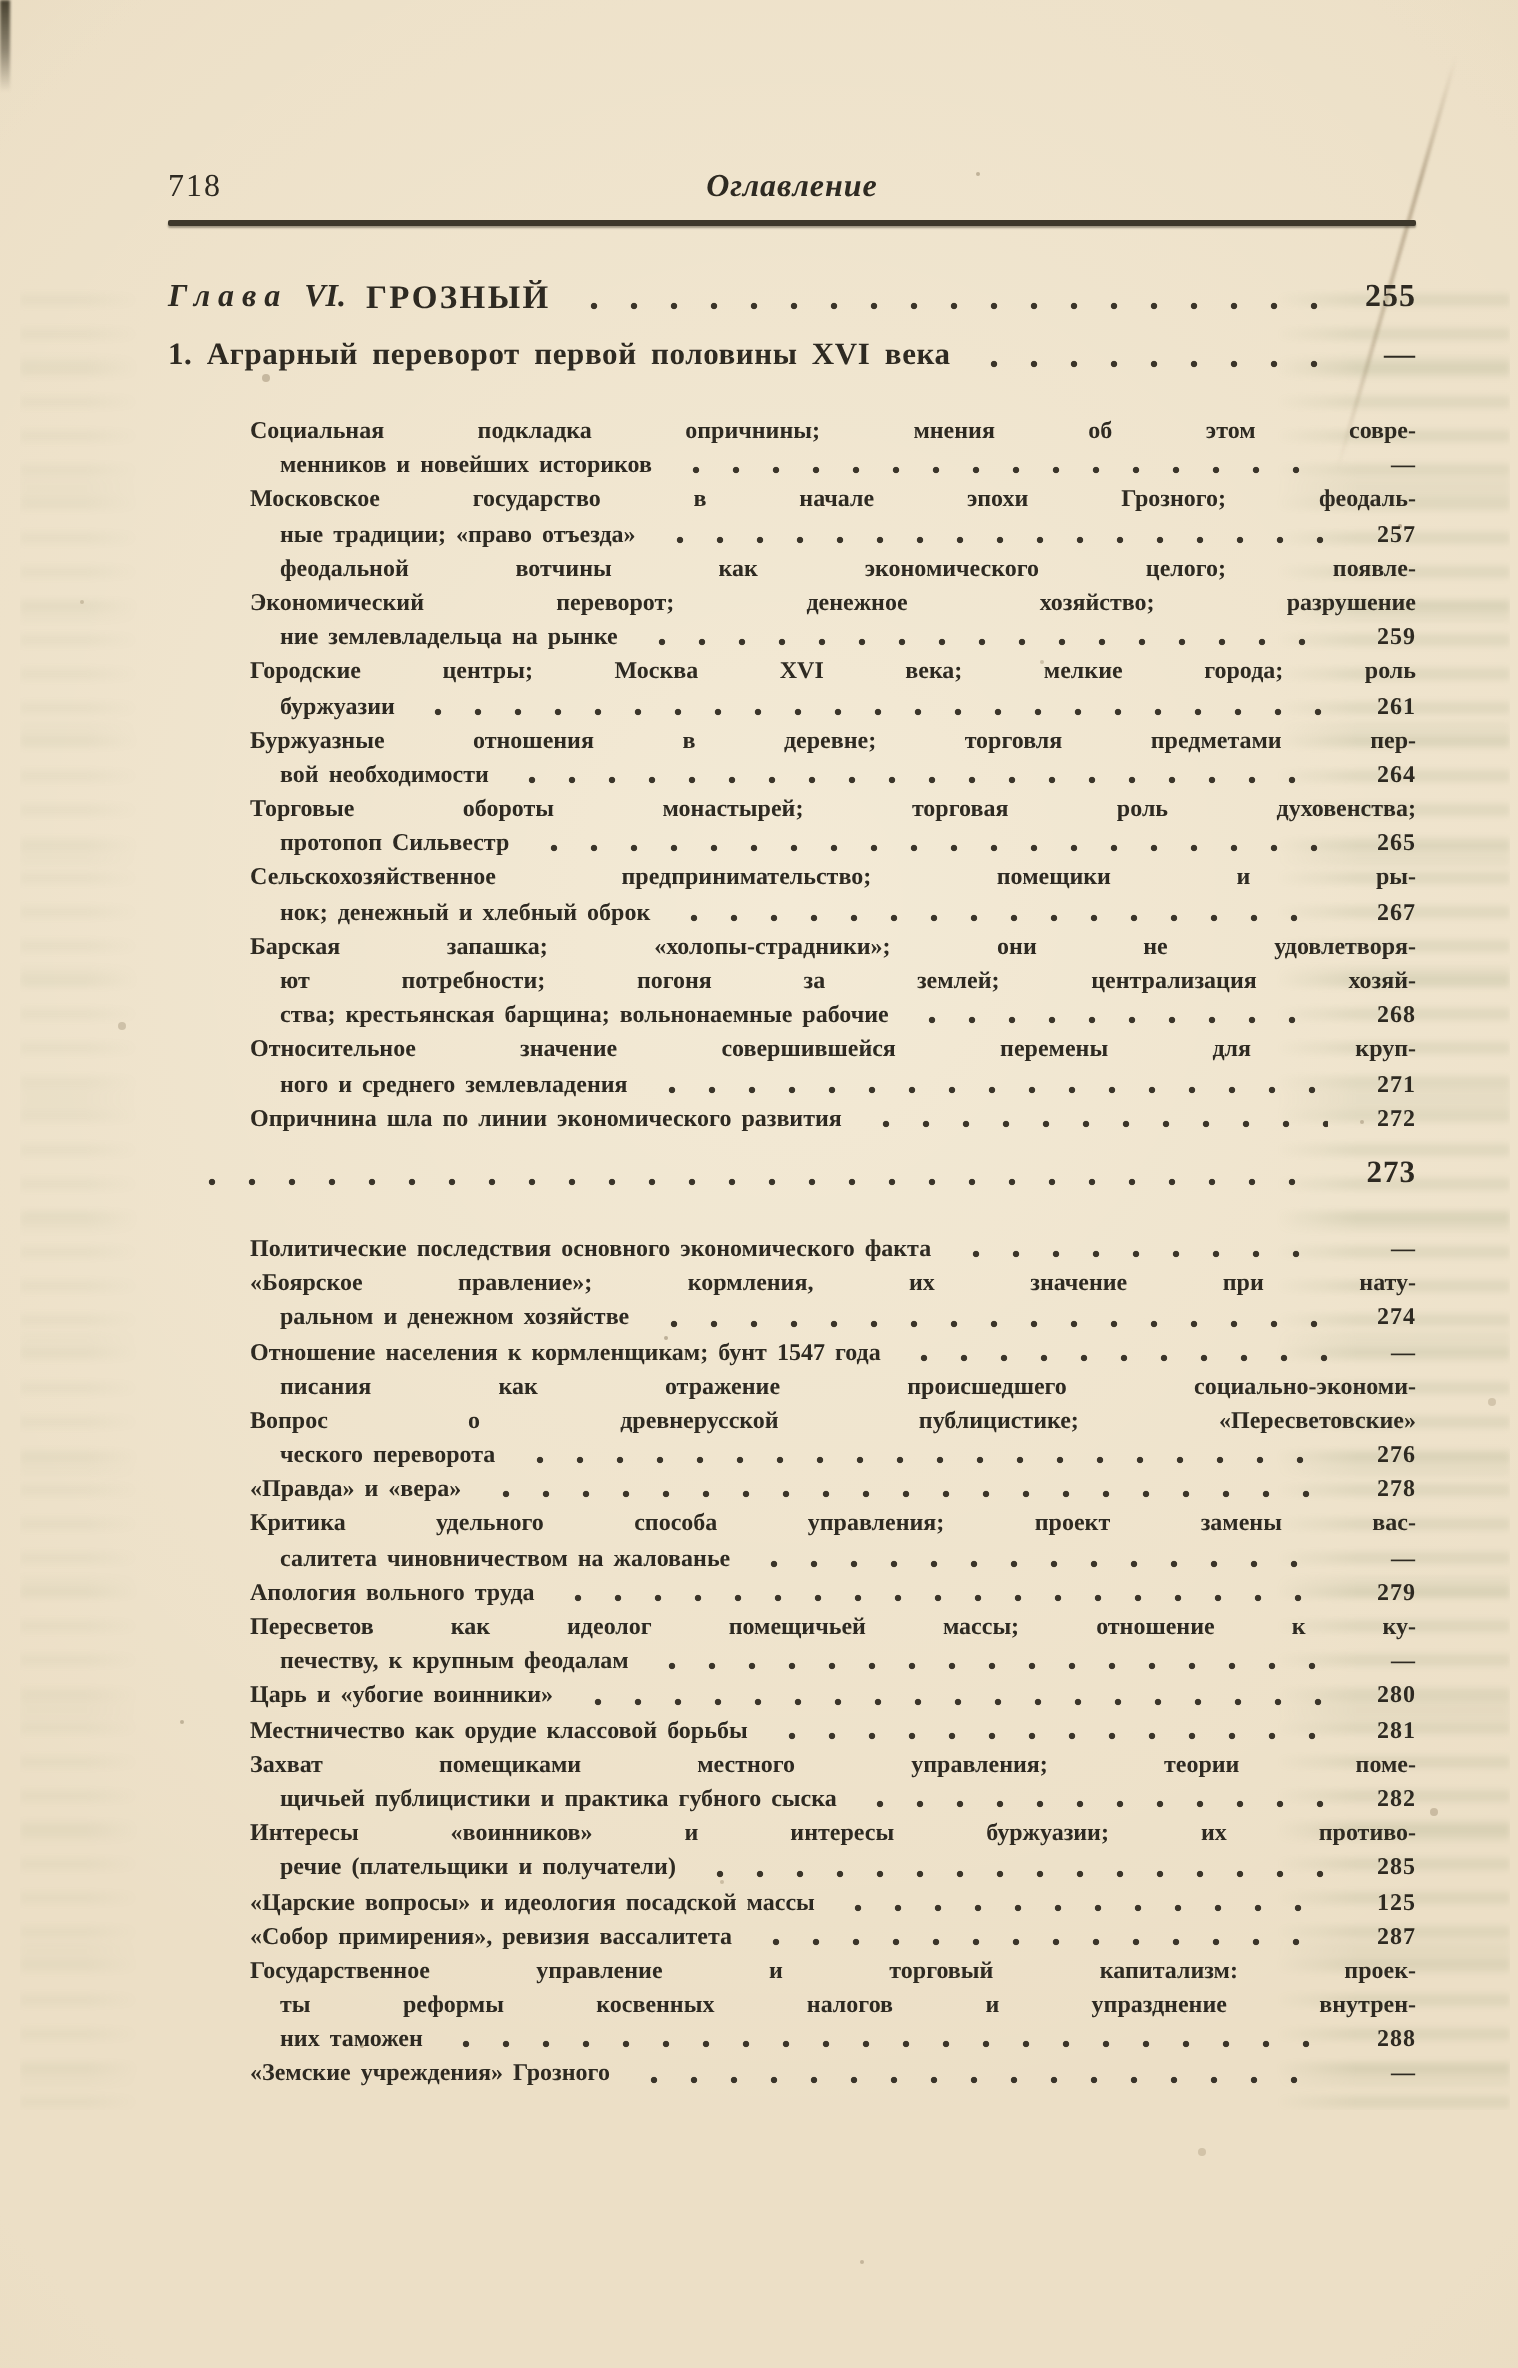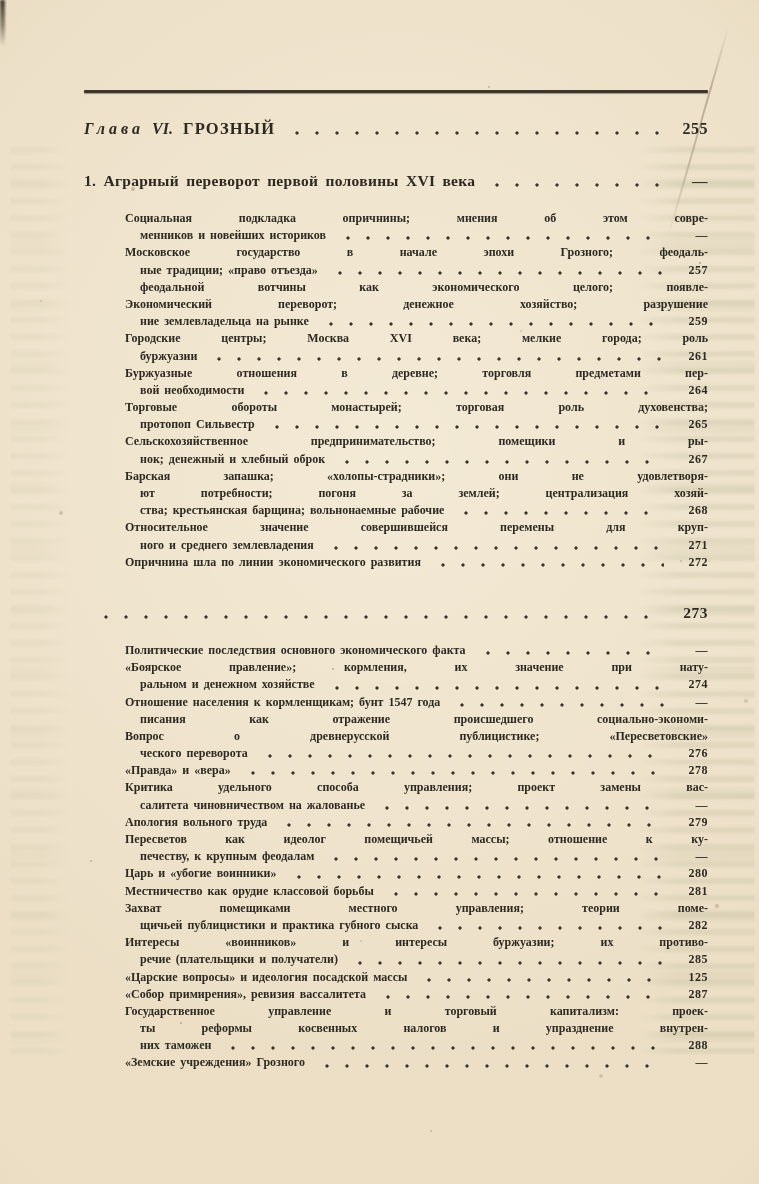--- a/index.html
+++ b/index.html
@@ -51,21 +51,21 @@
   .folio{width:80px;letter-spacing:1px;}
   .rtitle{flex:1;text-align:center;font-style:italic;font-weight:bold;letter-spacing:.5px;}
   .hdr-sp{width:80px;}
   .rule{height:3px;margin-top:6px;background:#3d372b;border-radius:1px;
     box-shadow:0 1px 1px rgba(61,55,43,.45);}
   .row{display:flex;align-items:flex-start;}
   .chapter-row{margin-top:26px;height:20px;line-height:20px;font-size:16px;}
   .ch-label{font-style:italic;letter-spacing:4px;margin-right:8px;font-weight:bold;}
   .ch-num{font-style:italic;margin-right:10px;font-weight:bold;}
   .ch-title{font-weight:bold;letter-spacing:1.2px;font-size:16.5px;}
-  .s-heading{margin-top:32px;height:20px;line-height:20px;font-size:15.5px;font-weight:bold;
+  .s-heading{margin-top:9px;height:20px;line-height:20px;font-size:15.5px;font-weight:bold;
     letter-spacing:.3px;word-spacing:3px;}
   .entries{margin-top:19px;margin-left:41px;font-size:12px;font-weight:bold;word-spacing:2px;}
   .line{height:17.2px;line-height:17.2px;}
   .line.mid{text-align:justify;text-align-last:justify;}
   .line.cont{margin-left:15px;}
   .line.final{display:flex;align-items:baseline;}
   .txt{white-space:nowrap;}
   .leader{flex:1;margin:0 6px 0 8px;align-self:stretch;
     background-image:radial-gradient(circle, var(--dot) 1.4px, rgba(0,0,0,0) 1.8px);
     background-size:20px 6px;background-repeat:repeat-x;
@@ -75,20 +75,25 @@
 </head>
 <body>
 
 <div class="edge-tl"></div>
 <div class="crease-tr"></div>
 <div class="bleed"></div>
 <div class="bleed left"></div>
 <div class="specks"></div>
 
 <div class="content">
+  <div class="hdr">
+    <span class="folio">718</span>
+    <span class="rtitle">Оглавление</span>
+    <span class="hdr-sp"></span>
+  </div>
   <div class="rule"></div>
 
   <div class="row chapter-row">
     <span class="ch-label">Глава</span>
     <span class="ch-num">VI.</span>
     <span class="ch-title">ГРОЗНЫЙ</span>
     <span class="leader"></span>
     <span class="pg">255</span>
   </div>
 

